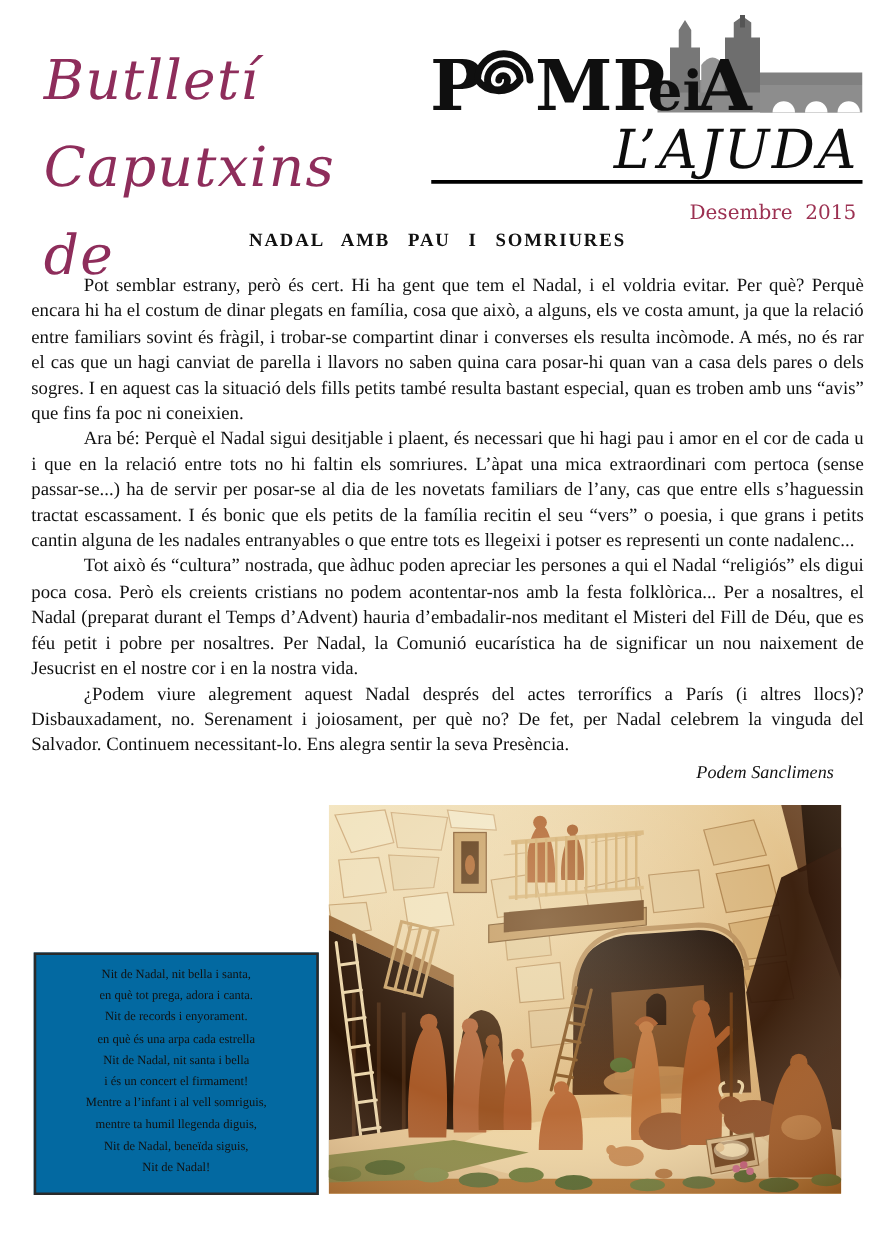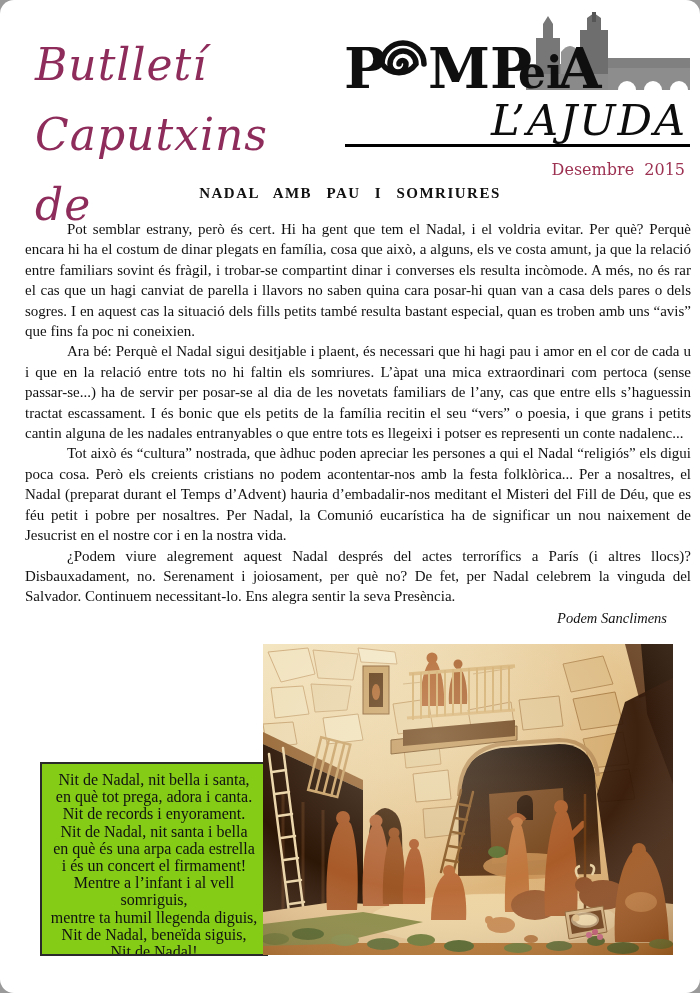--- a/index.html
+++ b/index.html
@@ -1,17 +1,17 @@
 <!DOCTYPE html>
 <html><head>
 <meta charset="utf-8">
 <style>
   html,body{margin:0;padding:0;background:#9a9a9a;}
   .page{position:relative;width:700px;height:993px;margin:0 auto;background:#ffffff;
-        overflow:hidden;font-family:"Liberation Serif",serif;color:#111;border-radius:14px;}
+        overflow:hidden;font-family:"Liberation Serif",serif;color:#111;}
 
   
   .brand{position:absolute;left:35px;top:30px;width:300px;
          font-family:"DejaVu Serif",serif;font-style:italic;
          font-size:44px;line-height:70px;color:#8e2d5b;letter-spacing:1px;}
   .logo-svg{position:absolute;left:340px;top:12px;}
   .lajuda{position:absolute;left:345px;top:96px;width:342px;
           font-family:"DejaVu Serif",serif;font-style:italic;font-weight:normal;
           font-size:43px;line-height:48px;text-align:right;letter-spacing:2px;
           color:#0d0d0d;border-bottom:3px solid #000;padding-right:3px;}
@@ -22,23 +22,23 @@
   
   .article-title{position:absolute;left:0;top:185px;width:676px;text-align:center;
         font-weight:bold;font-size:15px;letter-spacing:1.5px;word-spacing:9px;padding-left:12px;}
   .article-body{position:absolute;left:25px;top:219px;width:666px;
         font-size:15px;line-height:20.4px;text-align:justify;}
   .article-body p{margin:0;text-indent:42px;}
   .signature{text-align:right;font-style:italic;font-size:14.5px;
         padding-right:24px;margin-top:1px;}
 
   
-  .poem-box{position:absolute;left:40px;top:762px;width:228px;height:194px;
-        box-sizing:border-box;border:2px solid #2a2a2a;background:#84cc16;
-        text-align:center;font-size:16px;line-height:17.2px;padding-top:7px;
+  .poem-box{position:absolute;left:27px;top:762px;width:228px;height:194px;
+        box-sizing:border-box;border:2px solid #2a2a2a;background:#0369a1;
+        text-align:center;font-size:10px;line-height:17.2px;padding-top:7px;
         overflow:hidden;}
   .poem-author{font-style:italic;margin-top:12px;}
 
   
   .photo{position:absolute;left:263px;top:644px;width:410px;height:311px;}
   .photo svg{display:block;}
 </style>
 </head>
 <body>
 
@@ -88,22 +88,22 @@
     <p>Ara bé: Perquè el Nadal sigui desitjable i plaent, és necessari que hi hagi pau i amor en el cor de cada u i que en la relació entre tots no hi faltin els somriures. L’àpat una mica extraordinari com pertoca (sense passar-se...) ha de servir per posar-se al dia de les novetats familiars de l’any, cas que entre ells s’haguessin tractat escassament. I és bonic que els petits de la família recitin el seu “vers” o poesia, i que grans i petits cantin alguna de les nadales entranyables o que entre tots es llegeixi i potser es representi un conte nadalenc...</p>
     <p>Tot això és “cultura” nostrada, que àdhuc poden apreciar les persones a qui el Nadal “religiós” els digui poca cosa. Però els creients cristians no podem acontentar-nos amb la festa folklòrica... Per a nosaltres, el Nadal (preparat durant el Temps d’Advent) hauria d’embadalir-nos meditant el Misteri del Fill de Déu, que es féu petit i pobre per nosaltres. Per Nadal, la Comunió eucarística ha de significar un nou naixement de Jesucrist en el nostre cor i en la nostra vida.</p>
     <p>¿Podem viure alegrement aquest Nadal després del actes terrorífics a París (i altres llocs)? Disbauxadament, no. Serenament i joiosament, per què no?  De fet, per Nadal celebrem la vinguda del Salvador. Continuem necessitant-lo. Ens alegra sentir la seva Presència.</p>
     <div class="signature">Podem Sanclimens</div>
   </div>
 
   <div class="poem-box">
     <div>Nit de Nadal, nit bella i santa,</div>
     <div>en què tot prega, adora i canta.</div>
     <div>Nit de records i enyorament.</div>
+    <div>en què és una arpa cada estrella</div>
     <div>Nit de Nadal, nit santa i bella</div>
-    <div>en què és una arpa cada estrella</div>
     <div>i és un concert el firmament!</div>
     <div>Mentre a l’infant i al vell somriguis,</div>
     <div>mentre ta humil llegenda diguis,</div>
     <div>Nit de Nadal, beneïda siguis,</div>
     <div>Nit de Nadal!</div>
     <div class="poem-author">Apel·les Mestres</div>
   </div>
 
   <div class="photo">
   <svg width="410" height="311" viewBox="0 0 410 311" preserveAspectRatio="none">

